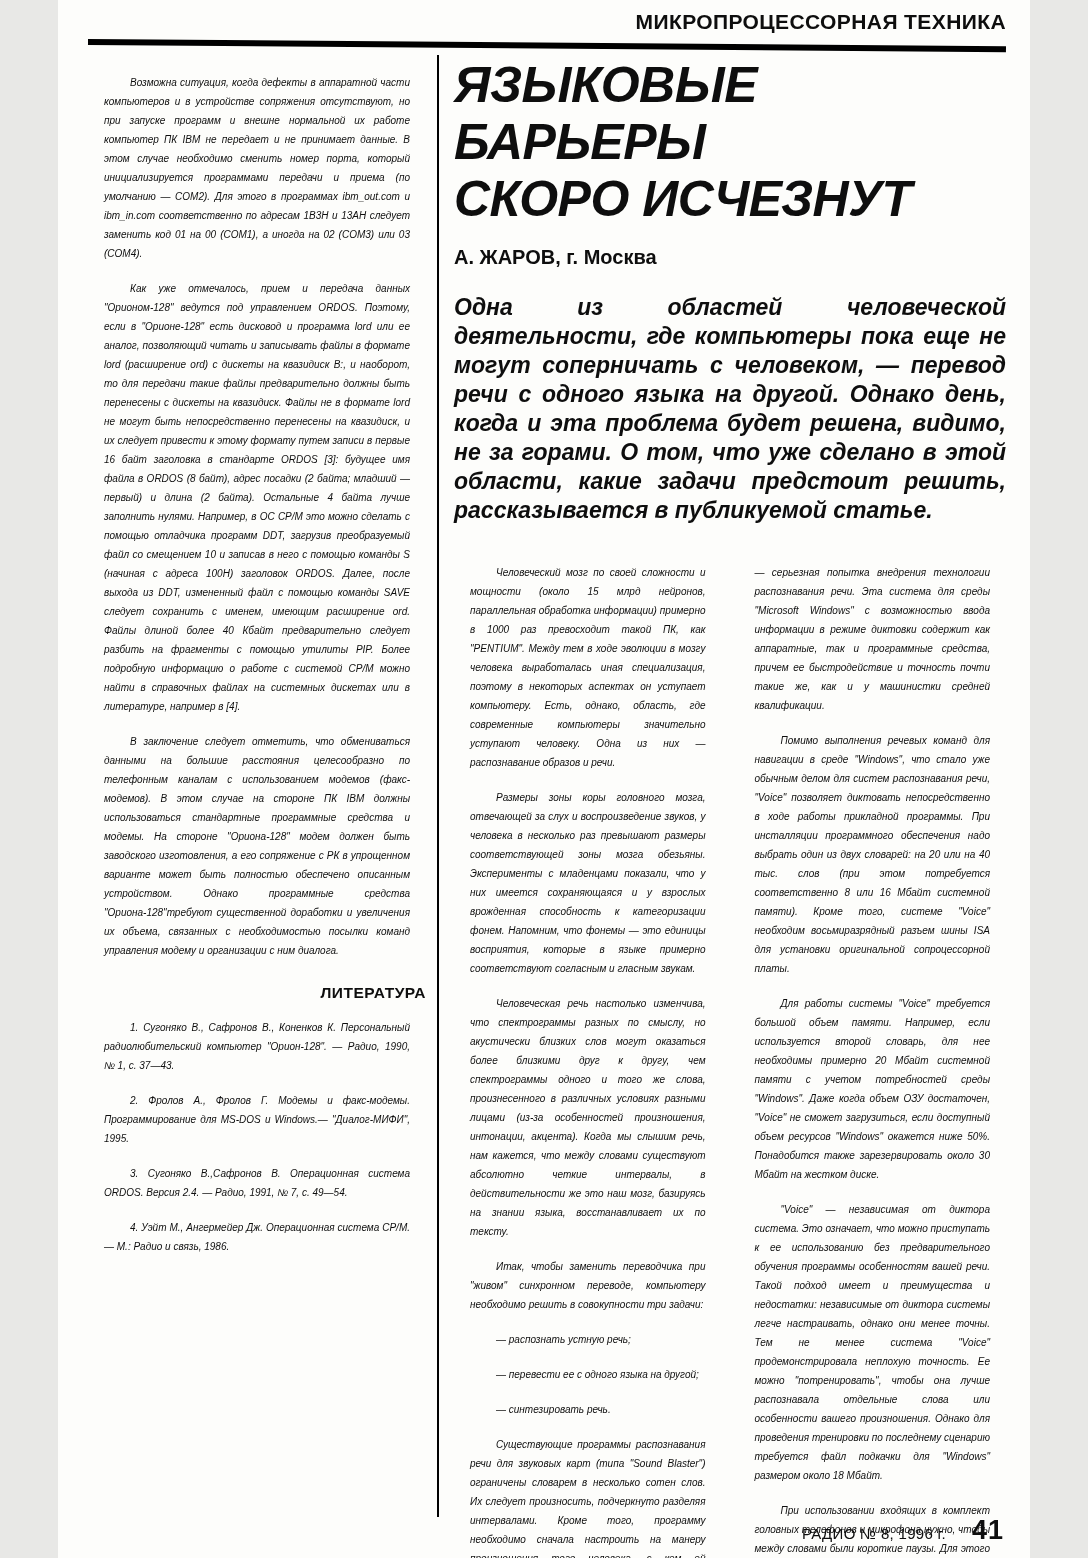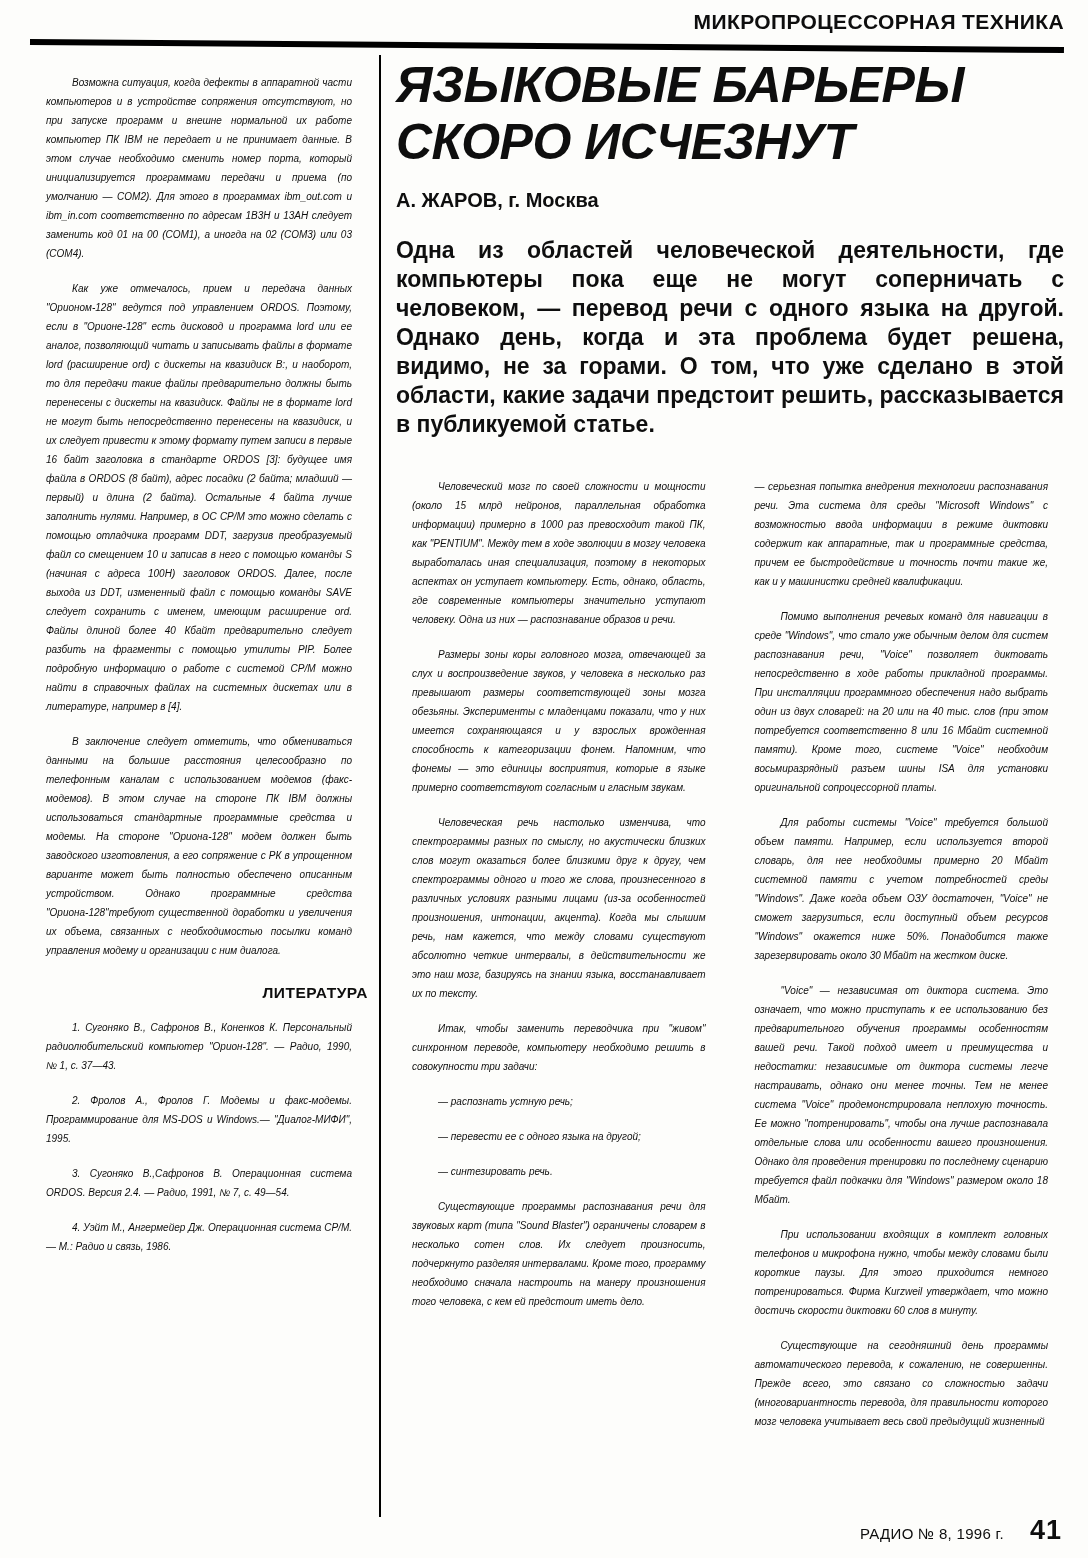--- a/index.html
+++ b/index.html
@@ -1,19 +1,19 @@
 <!DOCTYPE html>
 <html lang="ru"><head>
 <meta charset="utf-8">
 <style>
   * { box-sizing: border-box; }
   html, body { margin: 0; padding: 0; background: #e8e8e6; }
   .page {
     position: relative;
-    width: 1088px;
+    width: 972px;
     height: 1558px;
     margin: 0 auto;
     background: #fdfdfb;
     color: #0e0e0e;
     font-family: "Liberation Sans", sans-serif;
     overflow: hidden;
     padding: 10px 24px 0 30px;
   }
   
   .masthead { text-align: right; }
@@ -60,20 +60,21 @@
     letter-spacing: -0.5px;
     margin-top: 2px;
   }
   .author {
     font-weight: bold;
     font-size: 20px;
     margin: 18px 0 24px;
   }
   .lead {
     font-weight: bold;
+    font-style: italic;
     font-size: 23px;
     line-height: 29px;
     text-align: justify;
     margin: 0 0 22px;
     hyphens: auto;
   }
   
   .cols { display: flex; gap: 17px; }
   .acol { width: calc(50% - 8.5px); }
   

